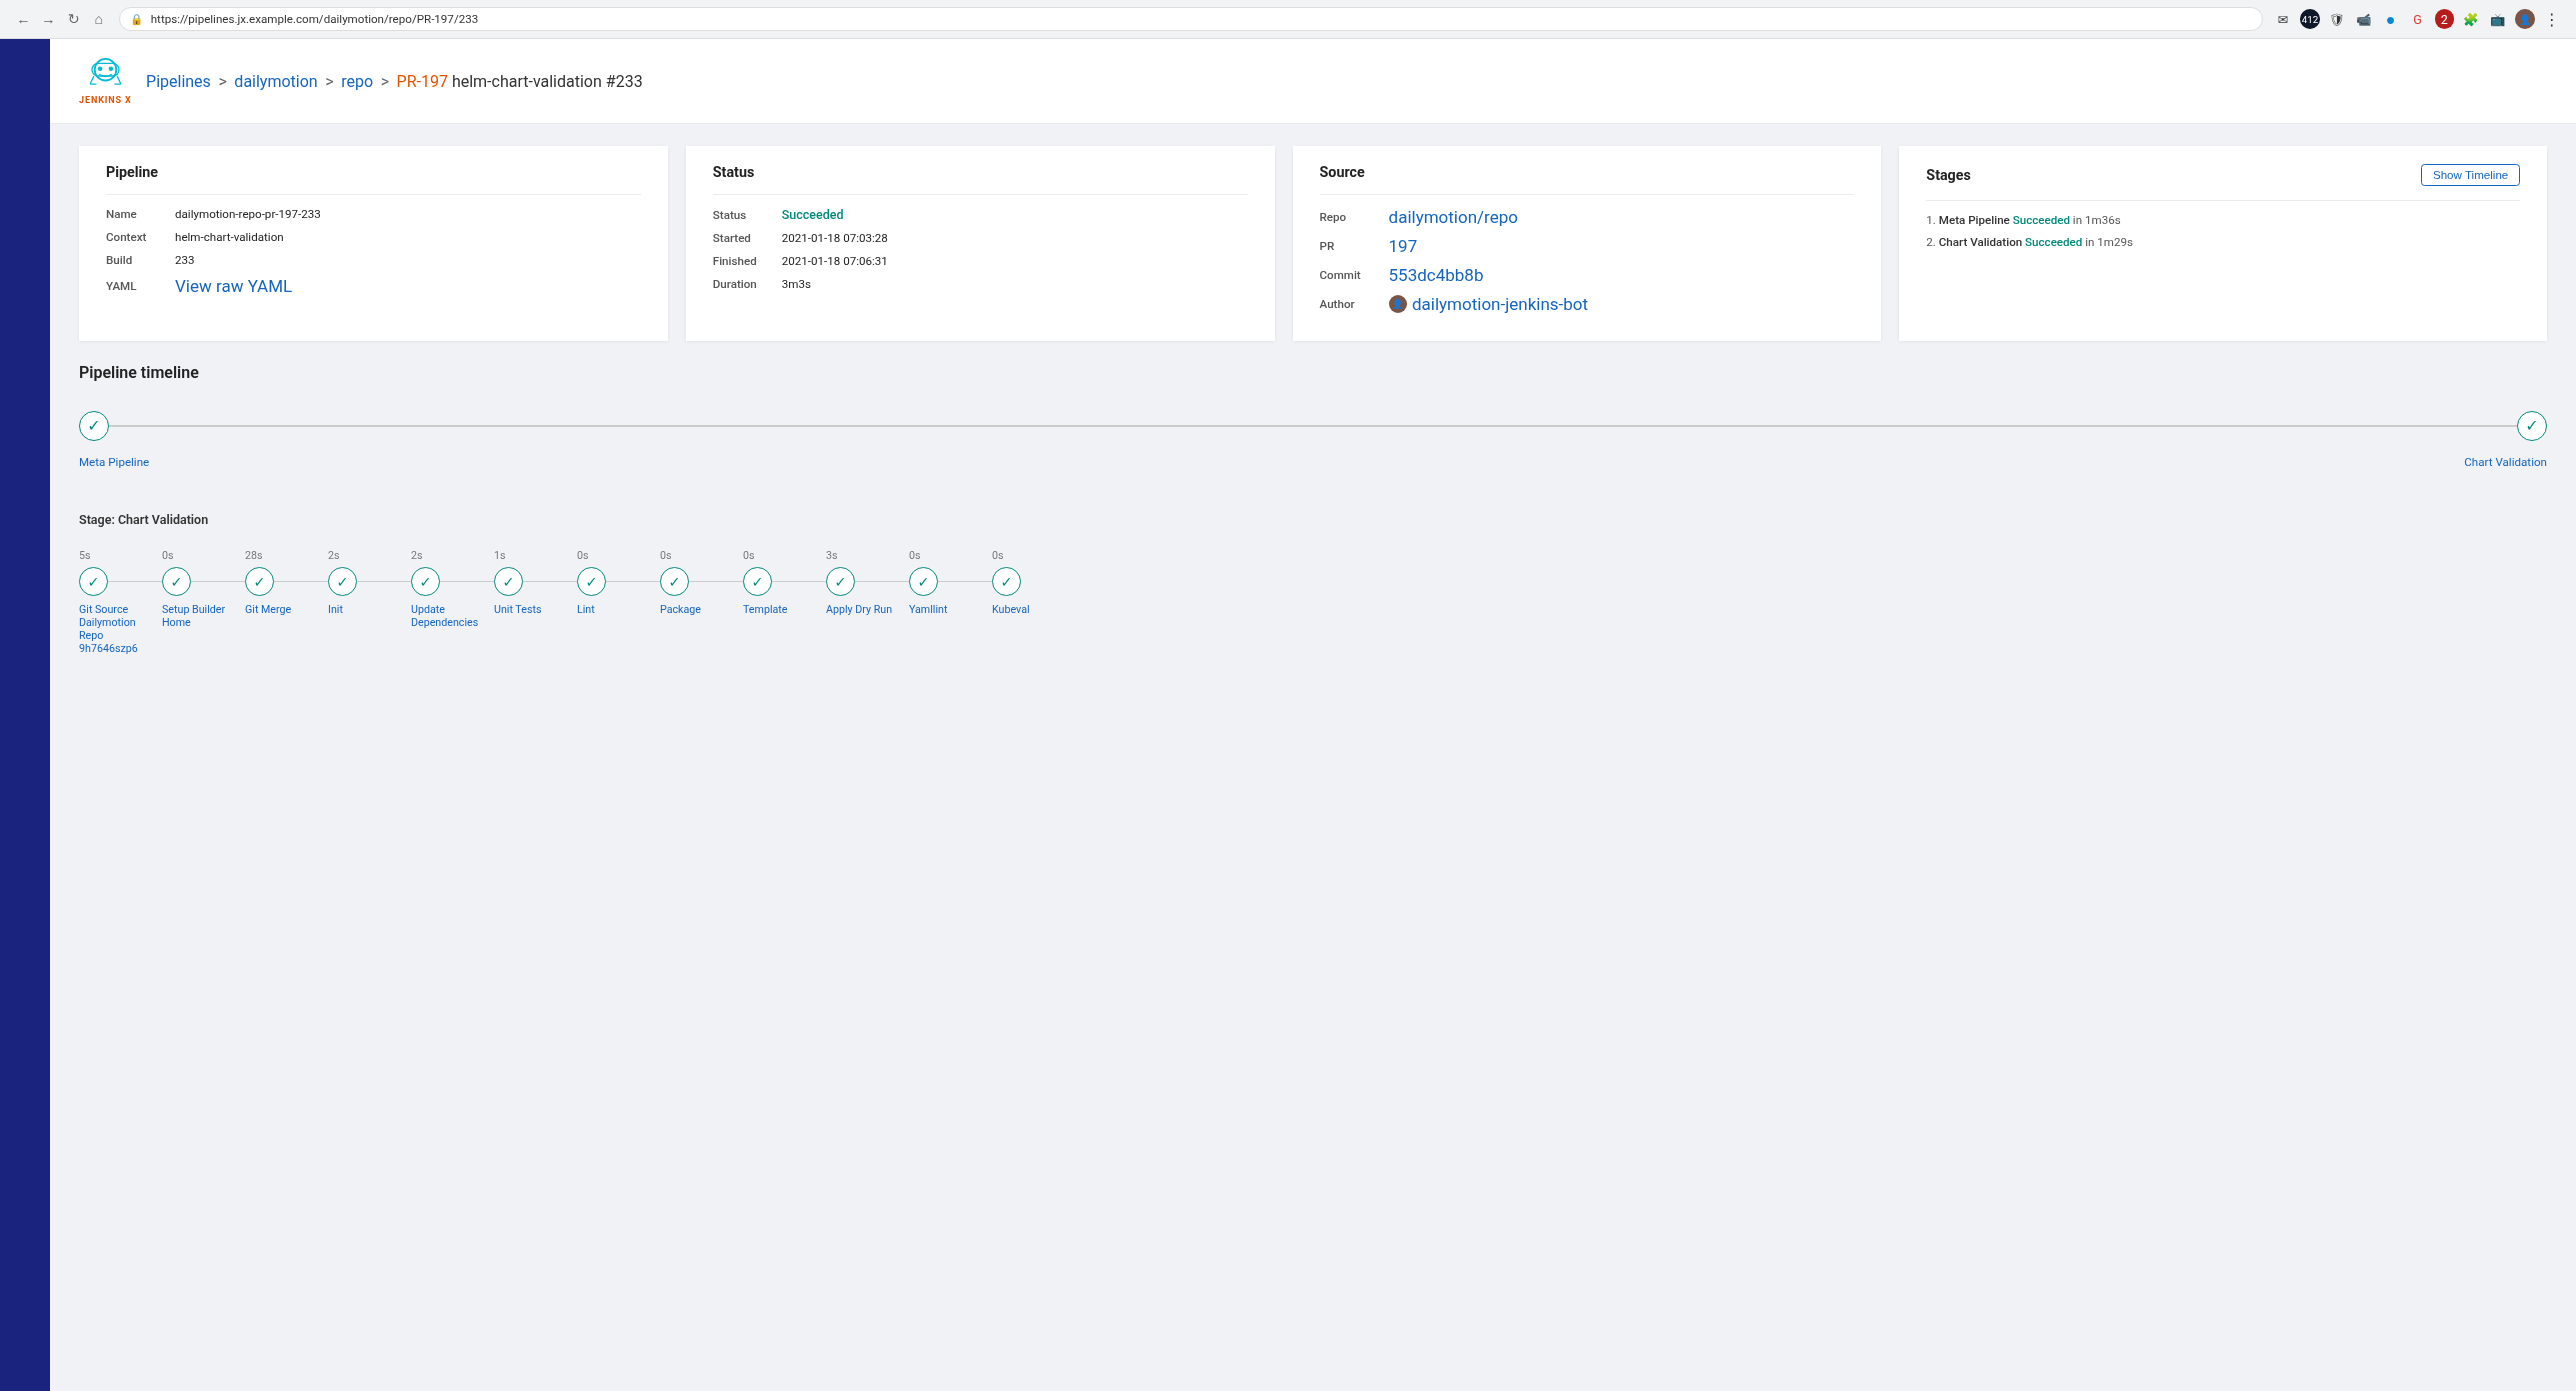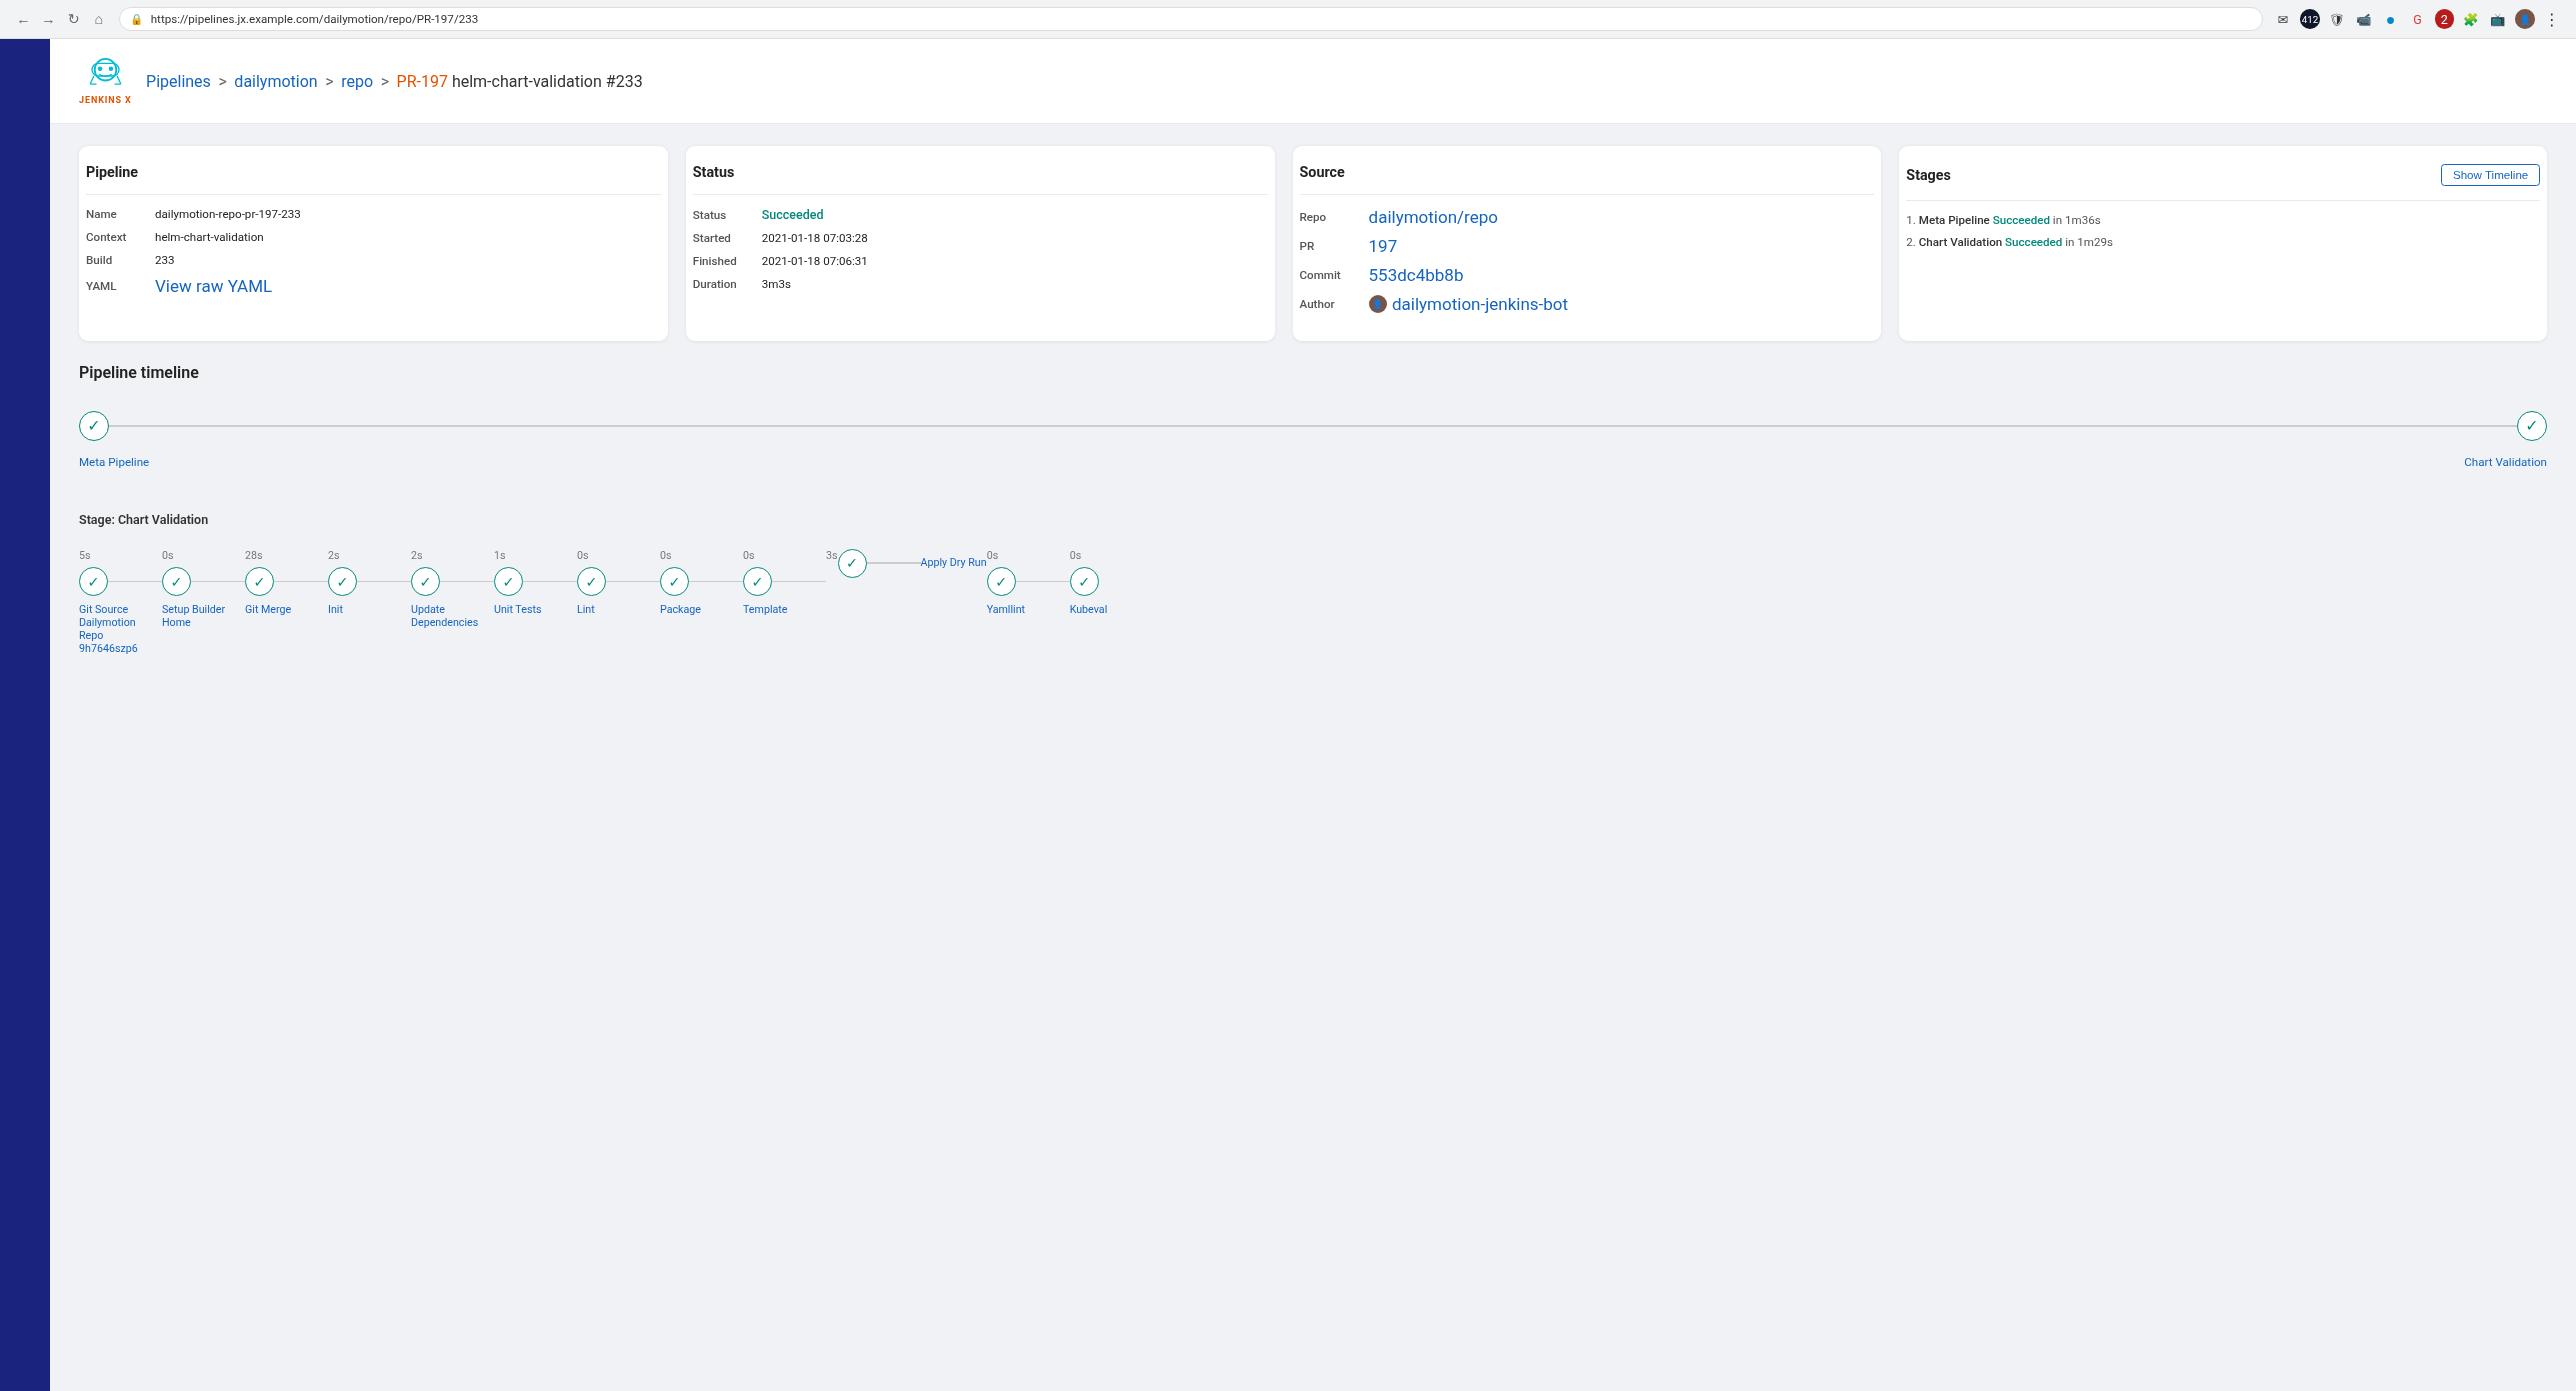--- a/index.html
+++ b/index.html
@@ -119,22 +119,22 @@
 
     
     .cards-row {
       display: grid;
       grid-template-columns: 1fr 1fr 1fr 1.1fr;
       gap: 18px;
       padding: 21.5px 29px;
     }
     .card {
       background: white;
-      border-radius: 9px;
-      padding: 18px 7px;
+      border-radius: 0;
+      padding: 18px 27px;
       box-shadow: 0 0.9px 3.6px rgba(0,0,0,0.08);
     }
     .card-title {
       font-size: 14.3px;
       font-weight: 700;
       margin-bottom: 14.3px;
       color: #222;
     }
     .card-divider {
       border: none;
@@ -557,21 +557,21 @@
             <div style="display: flex; flex-direction: column; align-items: flex-start;">
               <div class="step-duration">0s</div>
               <div style="display: flex; align-items: center;">
                 <div class="step-node">
                   <span class="step-check">✓</span>
                 </div>
                 <div class="step-line"></div>
               </div>
               <a class="step-name">Template</a>
             </div>
-            <div style="display: flex; flex-direction: row; align-items: flex-start;">
+            <div style="display: flex; flex-direction: column; align-items: flex-start;">
               <div class="step-duration">3s</div>
               <div style="display: flex; align-items: center;">
                 <div class="step-node">
                   <span class="step-check">✓</span>
                 </div>
                 <div class="step-line"></div>
               </div>
               <a class="step-name">Apply Dry Run</a>
             </div>
             <div style="display: flex; flex-direction: column; align-items: flex-start;">

